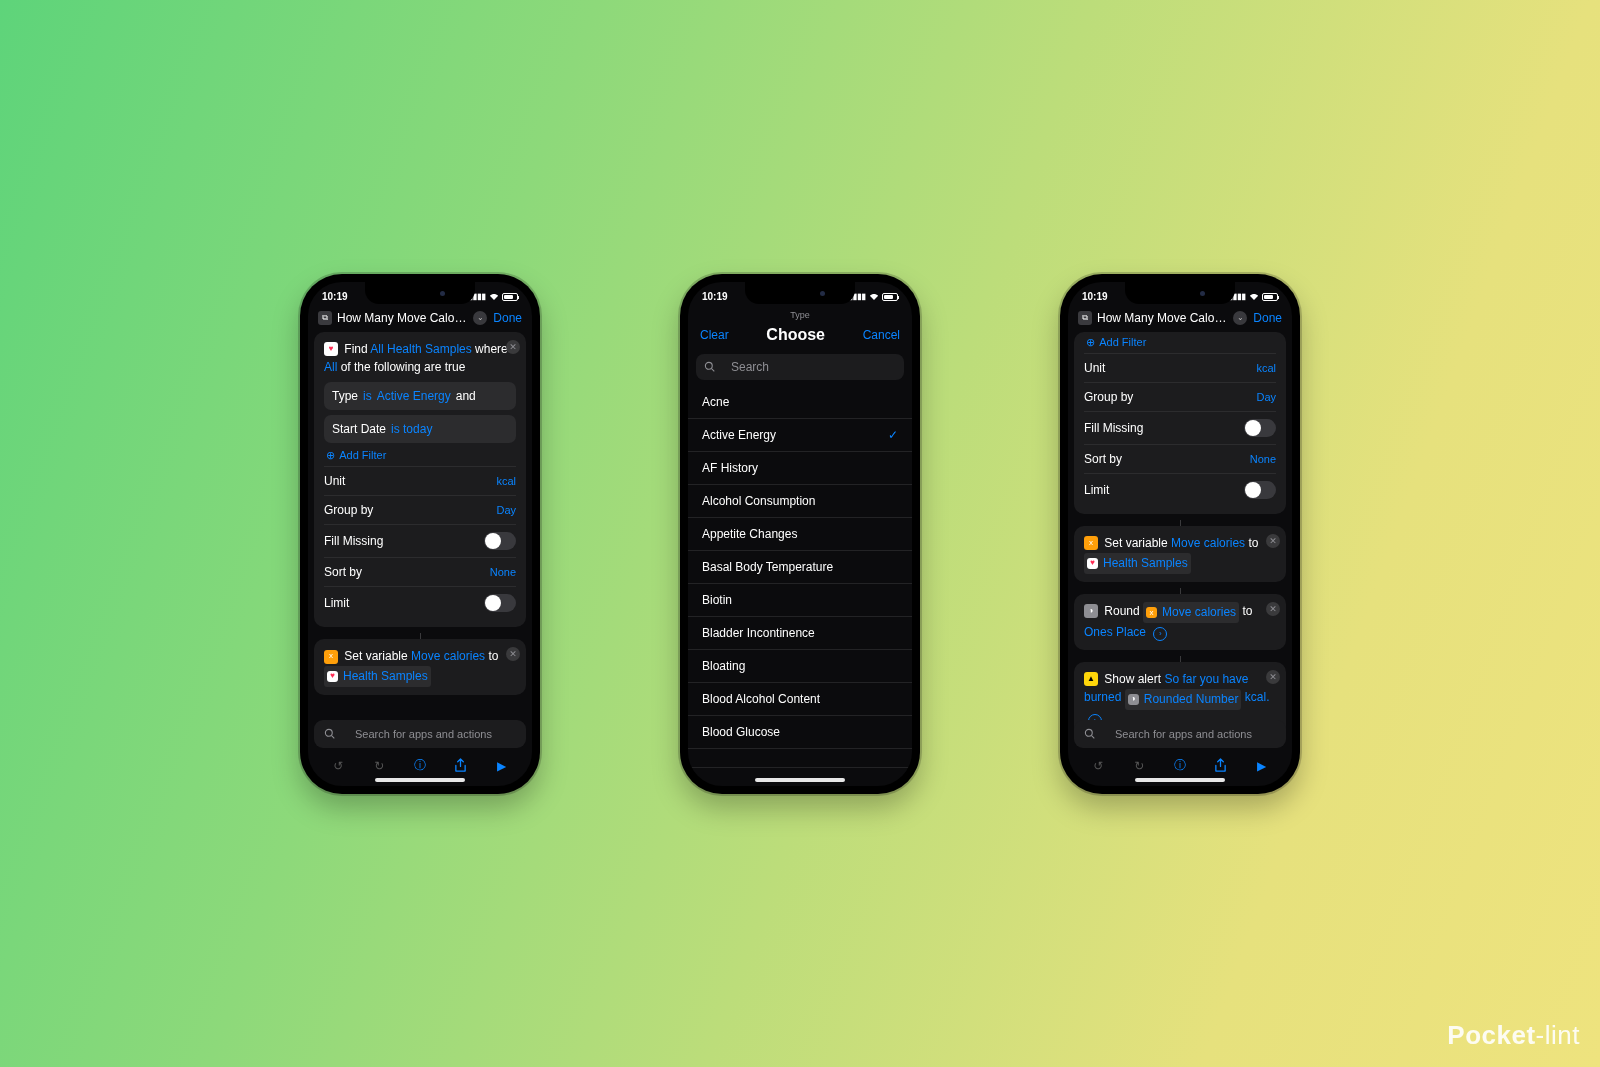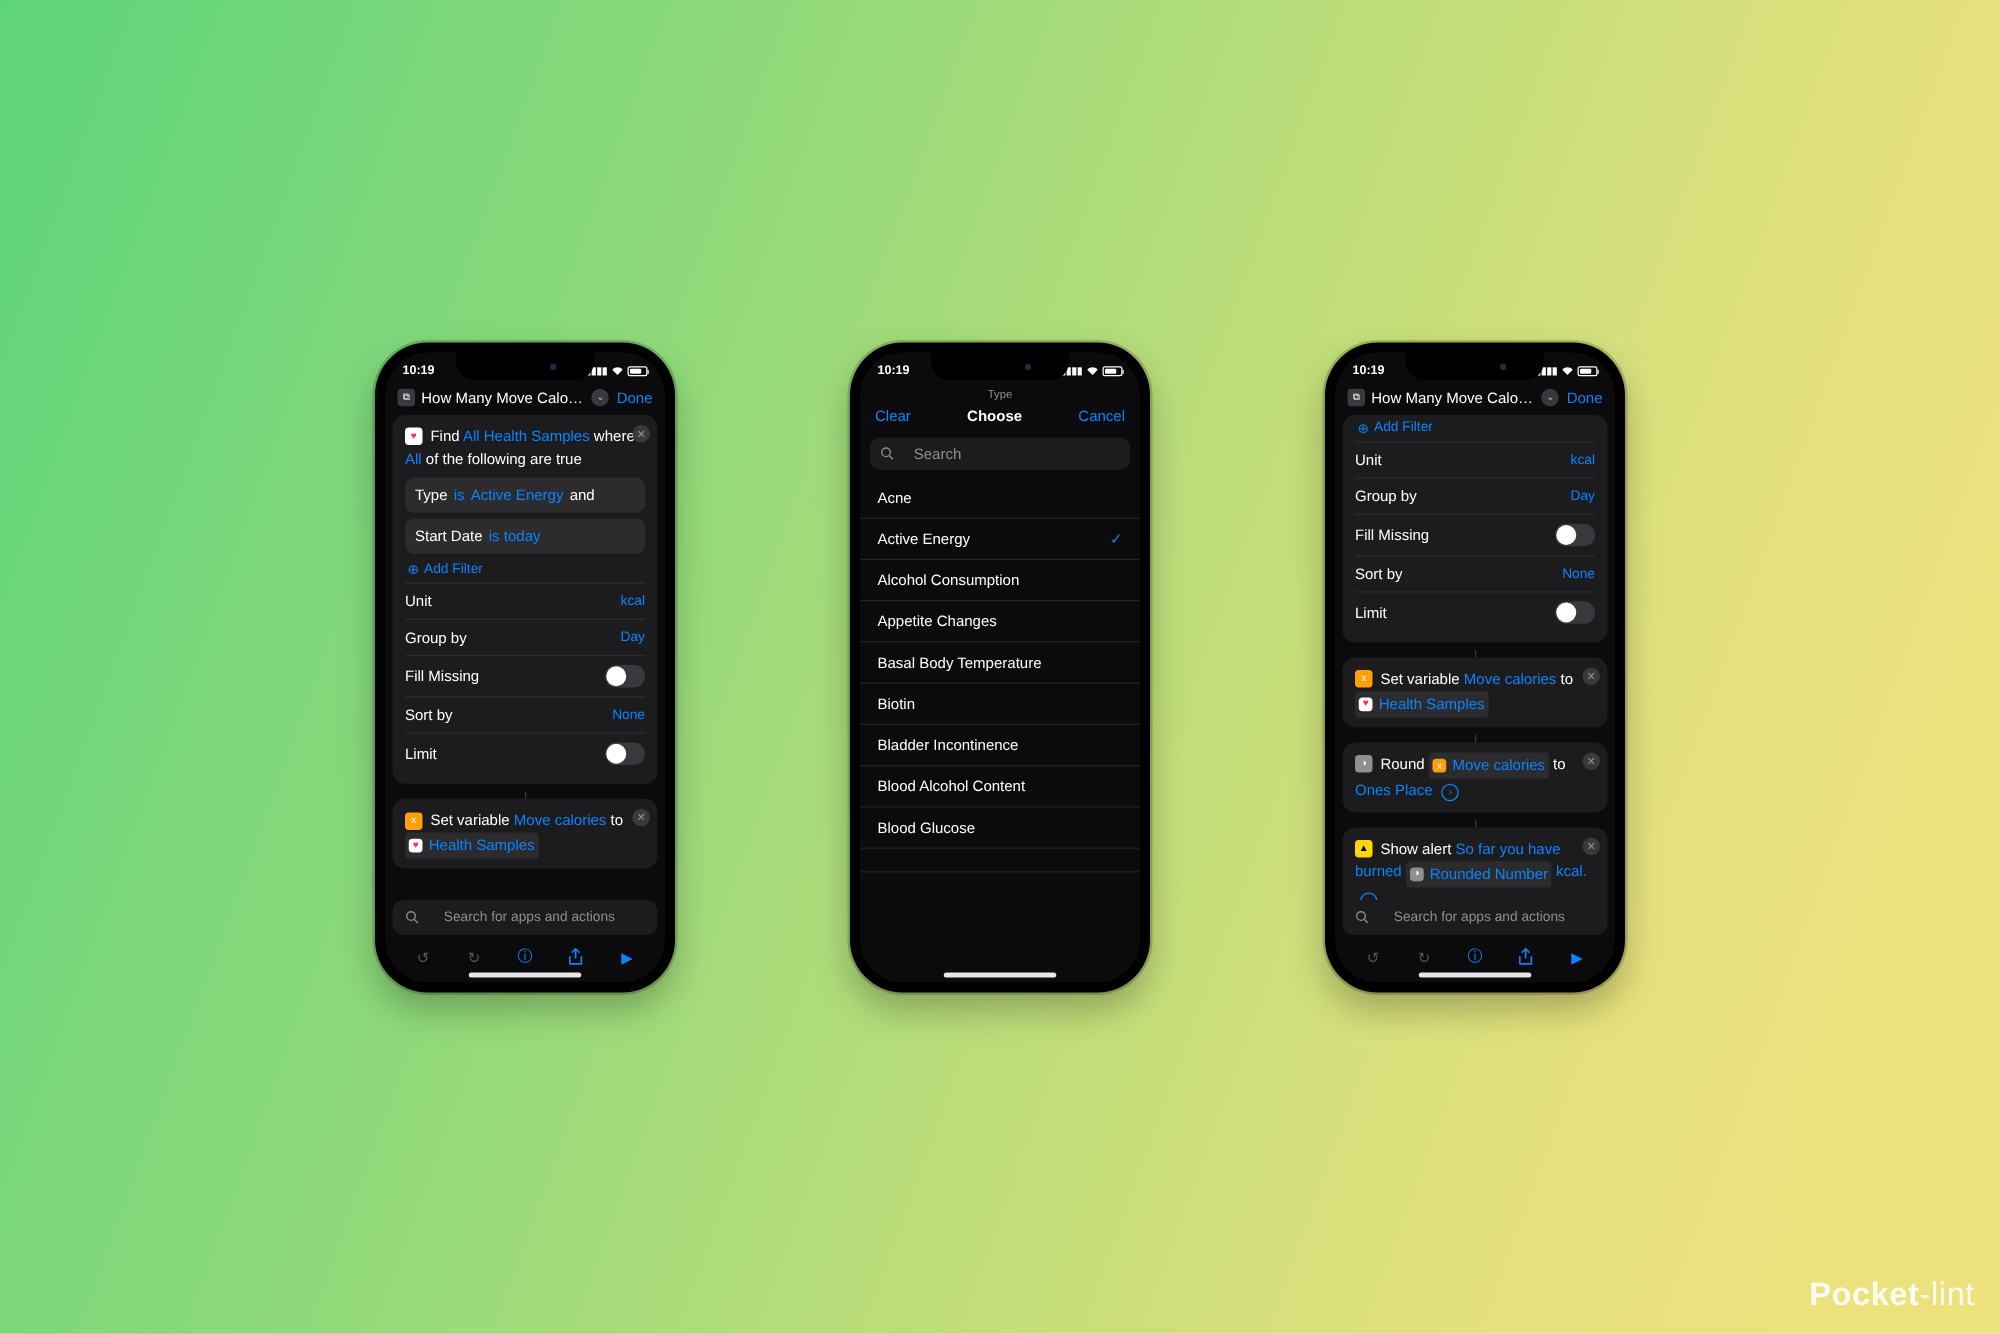--- a/index.html
+++ b/index.html
@@ -71,21 +71,21 @@
   .connector::before{content:""; width:1px; height:6px; background:#3a3a3c;}
   .search-bottom{ position:absolute; left:6px; right:6px; bottom:38px; background:#1c1c1e; border-radius:9px; padding:8px 10px; font-size:11px; color:#8e8e93; display:flex; gap:20px; align-items:center;}
   .toolbar{ position:absolute; bottom:0; left:0; right:0; height:34px; display:flex; justify-content:space-around; align-items:center; padding:0 10px 6px;}
   .tb-ico{ width:18px; height:18px; display:flex; align-items:center; justify-content:center; color:#555; font-size:12px;}
   .tb-ico.active{ color:#0a84ff;}
   .home-ind{ position:absolute; bottom:4px; left:50%; transform:translateX(-50%); width:90px; height:4px; background:#fff; border-radius:2px; opacity:.9;}
   
   .picker-tiny{ text-align:center; font-size:9px; color:#8e8e93; padding-top:4px;}
   .picker-head{ display:flex; justify-content:space-between; align-items:center; padding:6px 12px; font-size:12px;}
   .picker-head .link{ font-size:12px;}
-  .picker-title{ color:#fff; font-weight:600; font-size:12px;}
+  .picker-title{ color:#fff; font-weight:600; font-size:16px;}
   .picker-search{ margin:4px 8px 6px; background:#1c1c1e; border-radius:8px; padding:6px 8px; display:flex; gap:16px; align-items:center; font-size:12px; color:#8e8e93;}
   .list{ }
   .list-item{ padding:9px 14px; font-size:12px; color:#fff; border-bottom:0.5px solid #232325; display:flex; justify-content:space-between; align-items:center;}
   .check{ color:#0a84ff; font-size:12px;}
   .circ-chevron{ display:inline-flex; width:14px; height:14px; border:1px solid #0a84ff; border-radius:50%; align-items:center; justify-content:center; font-size:8px; color:#0a84ff; margin-left:4px;}
 
   .watermark{ position:absolute; right:20px; bottom:16px; color:#fff; font-weight:700; font-size:26px; letter-spacing:.5px; opacity:.9;}
   .watermark .thin{ font-weight:300;margin-top:24px;}
 
   svg{display:block;}
@@ -244,33 +244,39 @@
     </div>
     <div class="list" id="picker-list">
         <div class="list-item">
           <span>Acne</span>
         </div>
         <div class="list-item">
           <span>Active Energy</span>
           <span class="check">✓</span>
         </div>
         <div class="list-item">
+          <span>AF History</span>
+        </div>
+        <div class="list-item">
           <span>Alcohol Consumption</span>
         </div>
         <div class="list-item">
           <span>Appetite Changes</span>
         </div>
         <div class="list-item">
           <span>Basal Body Temperature</span>
         </div>
         <div class="list-item">
           <span>Biotin</span>
         </div>
         <div class="list-item">
           <span>Bladder Incontinence</span>
+        </div>
+        <div class="list-item">
+          <span>Bloating</span>
         </div>
         <div class="list-item">
           <span>Blood Alcohol Content</span>
         </div>
         <div class="list-item">
           <span>Blood Glucose</span>
         </div>
         <div class="list-item"></div>
       </div>
     <div class="home-ind"></div>

